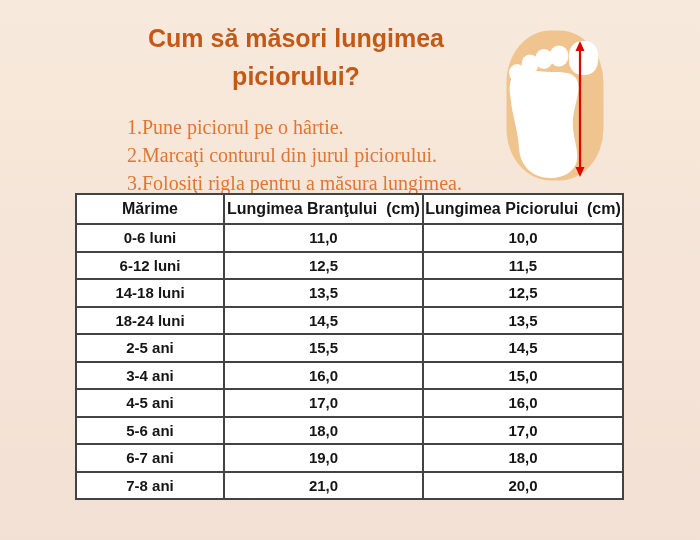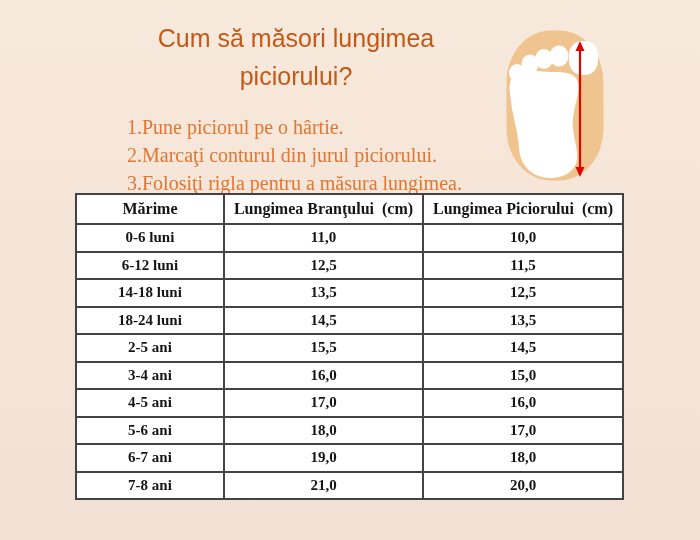--- a/index.html
+++ b/index.html
@@ -17,34 +17,34 @@
   body{width:700px;height:540px;overflow:hidden;}
   .page{
     position:relative;width:700px;height:540px;
     background:linear-gradient(180deg,var(--bg-top) 0%,var(--bg-bottom) 100%);
     font-family:"Liberation Serif",serif;
   }
   .title{
     position:absolute;top:19px;left:0;width:592px;
     text-align:center;color:var(--title-color);
     font-family:"Liberation Sans",sans-serif;
-    font-weight:normal;font-size:25px;line-height:38px;
+    font-weight:bold;font-size:25px;line-height:38px;
   }
   .instructions{
     position:absolute;top:96px;left:127px;width:400px;
     color:var(--instr-color);
     font-family:"Liberation Serif",serif;
     font-size:20px;line-height:28px;margin-top:17px;
   }
   .foot-wrap{position:absolute;left:505px;top:29px;width:100px;height:154px;}
   .size-table{
     position:absolute;left:75px;top:193px;width:547px;
     border-collapse:collapse;table-layout:fixed;
     background:#ffffff;
-    font-family:Liberation Serif, serif;
+    font-family:Liberation Sans, sans-serif;
     color:var(--table-text);
   }
   .size-table th,.size-table td{
     border:2px solid var(--table-border);
     text-align:center;vertical-align:middle;
     font-weight:bold;
     box-shadow:0 1px 0 rgba(120,110,100,0.45);
   }
   .size-table th{
     height:26px;font-size:16px;white-space:pre;

